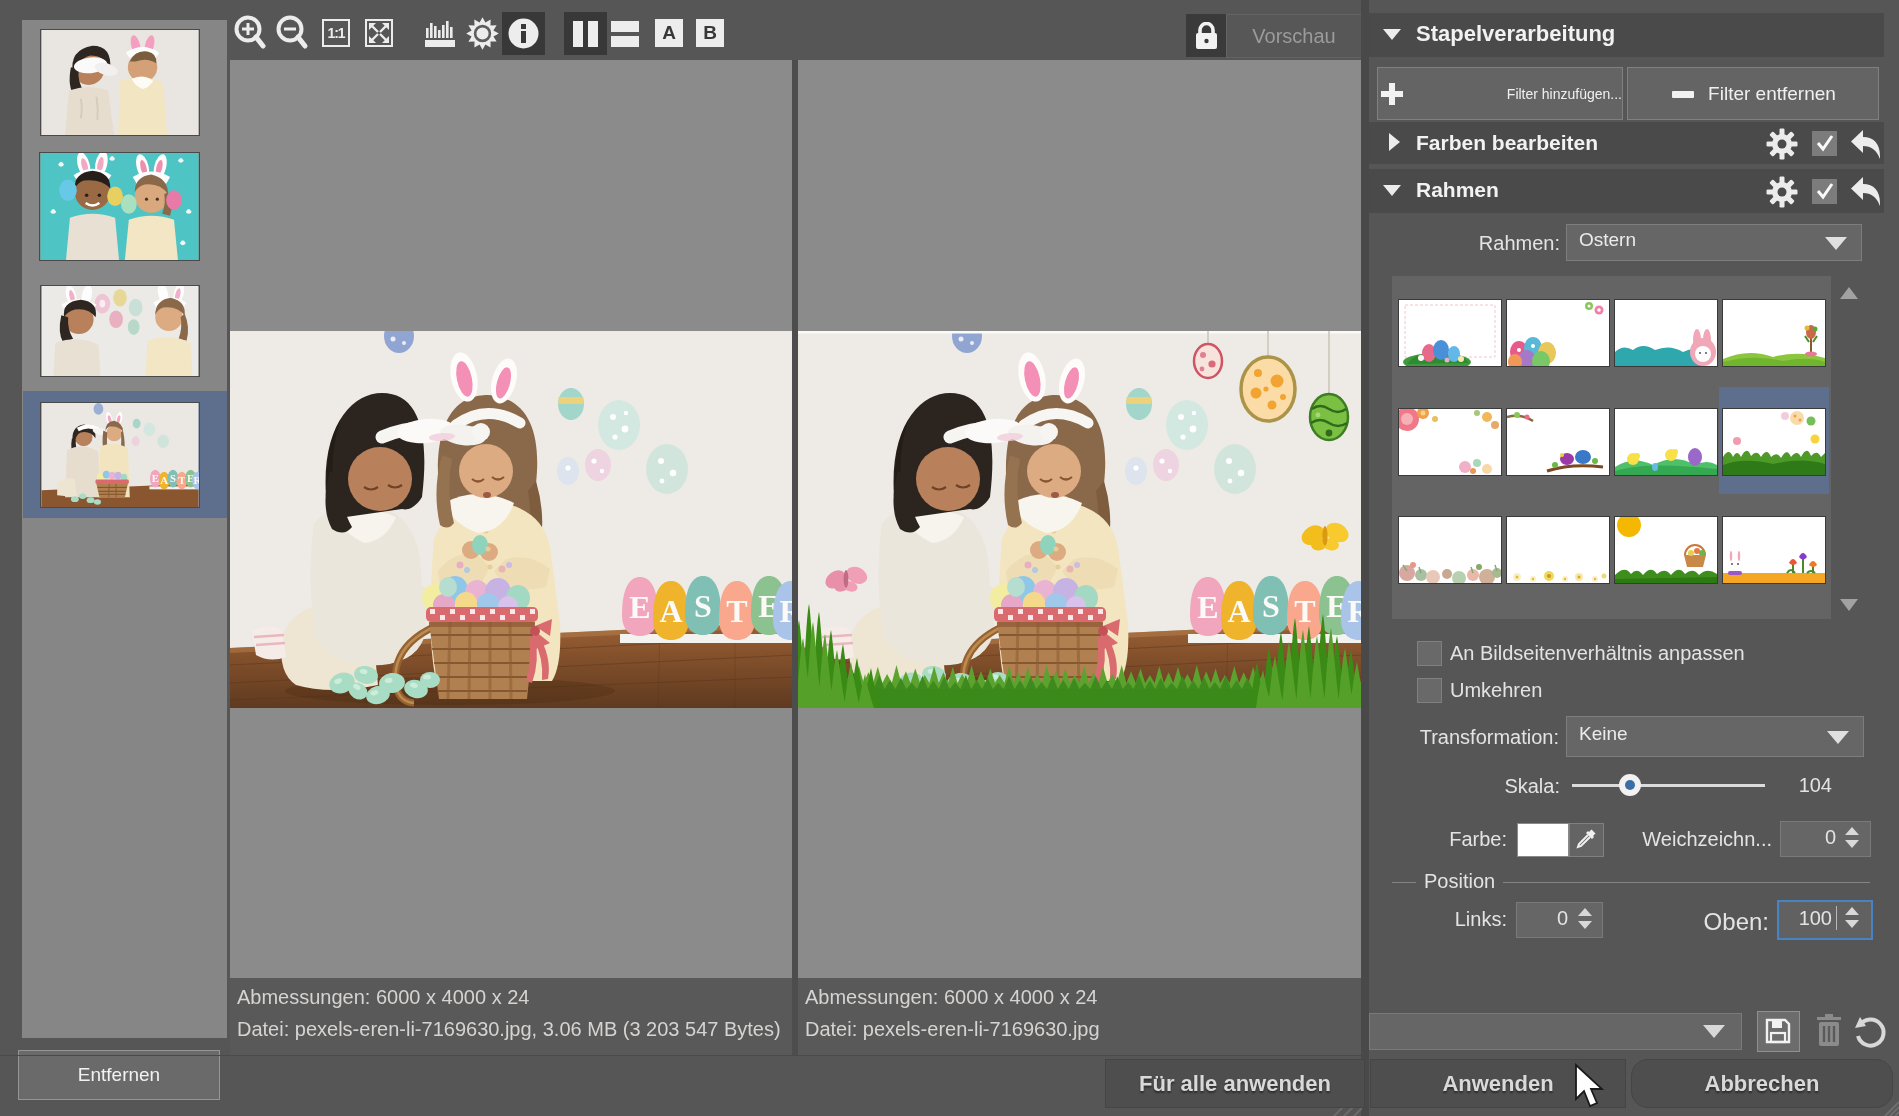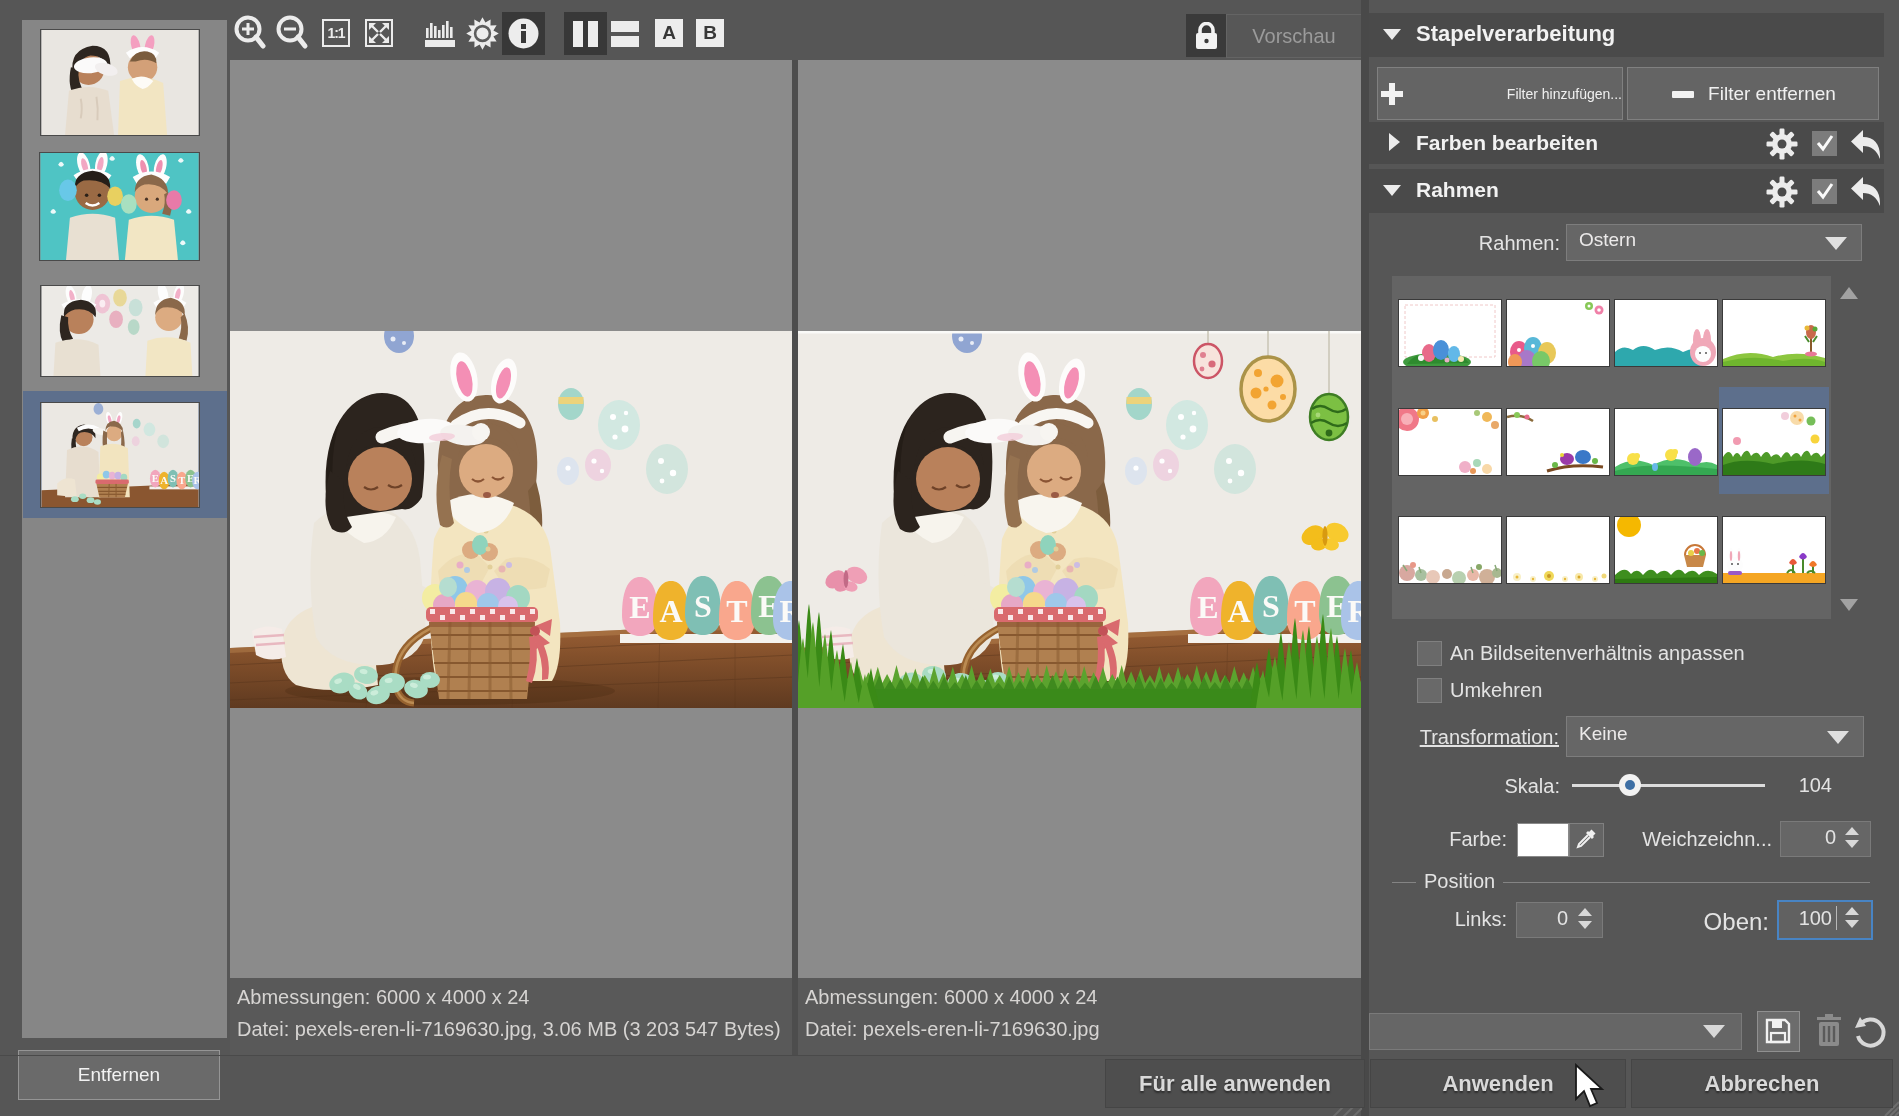--- a/index.html
+++ b/index.html
@@ -915,21 +915,21 @@
     </svg></div>
 
 <div class="abs" style="left:1840px;top:287px;width:0;height:0;border-left:9px solid transparent;border-right:9px solid transparent;border-bottom:12px solid #a2a2a2;"></div>
 <div class="abs" style="left:1840px;top:599px;width:0;height:0;border-left:9px solid transparent;border-right:9px solid transparent;border-top:12px solid #a2a2a2;"></div>
 
 <div class="abs chk" style="left:1417px;top:641px;width:23px;height:23px;"></div>
 <div class="abs lbl" style="left:1450px;top:642px;">An Bildseitenverhältnis anpassen</div>
 <div class="abs chk" style="left:1417px;top:678px;width:23px;height:23px;"></div>
 <div class="abs lbl" style="left:1450px;top:679px;">Umkehren</div>
 
-<div class="abs lbl" style="left:1330px;top:726px;width:229px;text-align:right;font-size:20px;text-decoration:underline;">Transformation:</div>
+<div class="abs lbl" style="left:1330px;top:726px;width:229px;text-align:right;font-size:20px;">Transformation:</div>
 <div class="abs ddl" style="left:1566px;top:716px;width:296px;height:39px;">
   <span style="position:absolute;left:12px;top:6px;">Keine</span>
   <div style="position:absolute;right:14px;top:14px;width:0;height:0;border-left:11px solid transparent;border-right:11px solid transparent;border-top:13px solid #e0e0e0;"></div>
 </div>
 
 <div class="abs lbl" style="left:1440px;top:775px;width:120px;text-align:right;font-size:20px;">Skala:</div>
 <div class="abs" style="left:1572px;top:784px;width:193px;height:3px;background:#dcdcdc;"></div>
 <div class="abs" style="left:1619px;top:774px;width:22px;height:22px;border-radius:50%;background:#f2f2f2;"></div>
 <div class="abs" style="left:1625px;top:780px;width:10px;height:10px;border-radius:50%;background:#3d6fa5;"></div>
 <div class="abs lbl" style="left:1770px;top:774px;width:62px;text-align:right;font-size:20px;">104</div>
@@ -1004,17 +1004,17 @@
   <g stroke="#6e6e6e" stroke-width="2">
       <line x1="6" y1="20" x2="20" y2="6"></line>
       <line x1="11" y1="20" x2="20" y2="11"></line>
       <line x1="16" y1="20" x2="20" y2="16"></line>
     </g>
 </svg>
 
 <div class="abs" style="left:0;top:1055px;width:1361px;height:1px;background:#4a4a4a;"></div>
 <div class="abs btn-dark" style="left:1105px;top:1059px;width:258px;height:47px;">Für alle anwenden</div>
 <div class="abs btn-dark" style="left:1370px;top:1059px;width:254px;height:47px;">Anwenden</div>
-<div class="abs btn-dark" style="left:1631px;top:1059px;width:260px;height:47px;">Abbrechen</div>
+<div class="abs btn-dark" style="left:1631px;top:1059px;width:260px;height:47px;border-radius:17px;">Abbrechen</div>
 
 <svg class="abs" style="left:1572px;top:1063px;z-index:50;" width="34" height="48" viewBox="0 0 34 48">
     <path d="M4 2 L4 36 L12 28 L18 43 L25 40 L19 26 L30 26 Z" fill="#ffffff" stroke="#1a1a1a" stroke-width="1.8"></path>
   </svg>
 
 </body></html>

